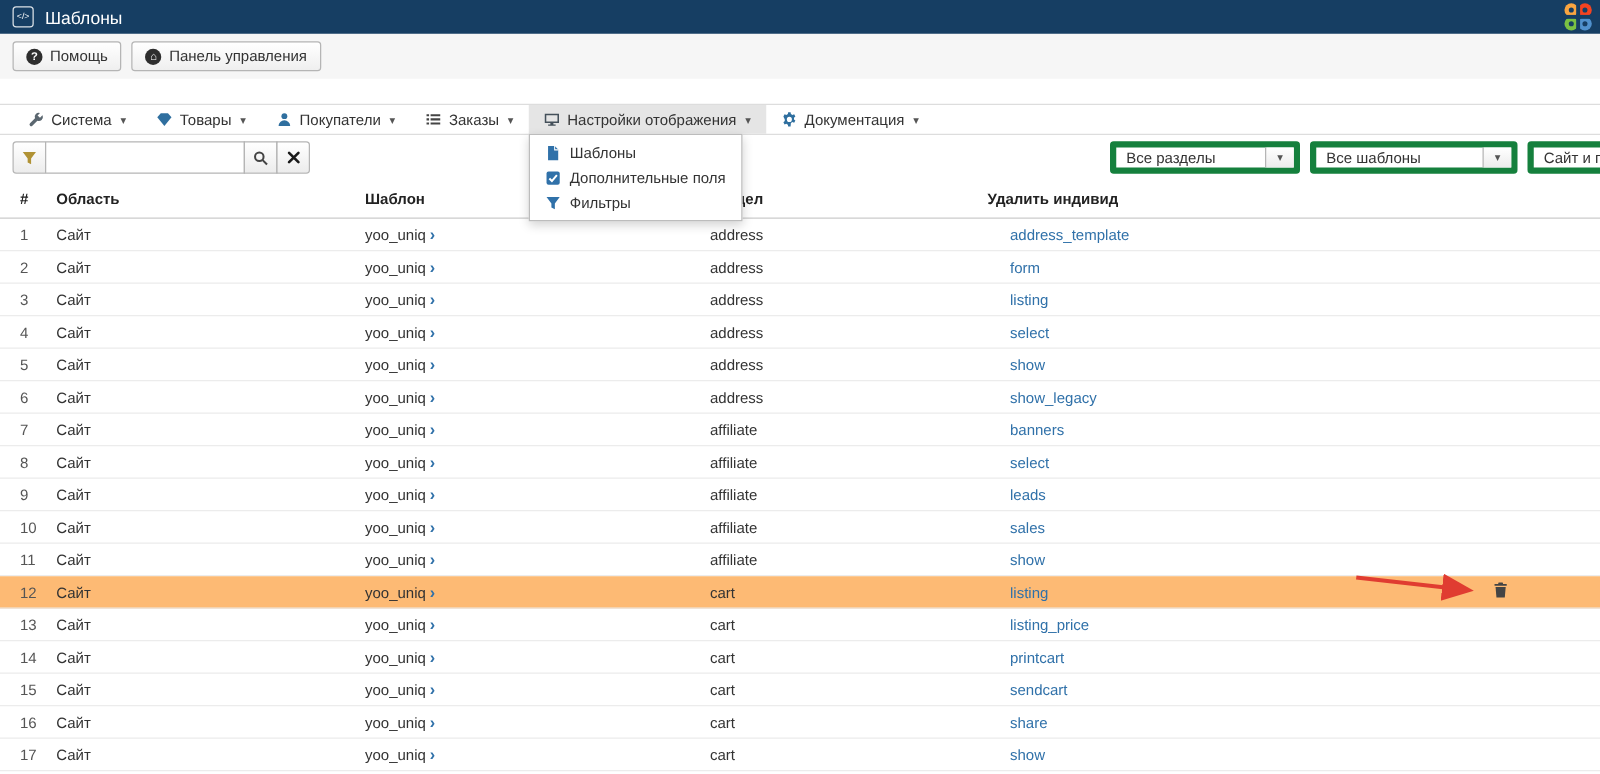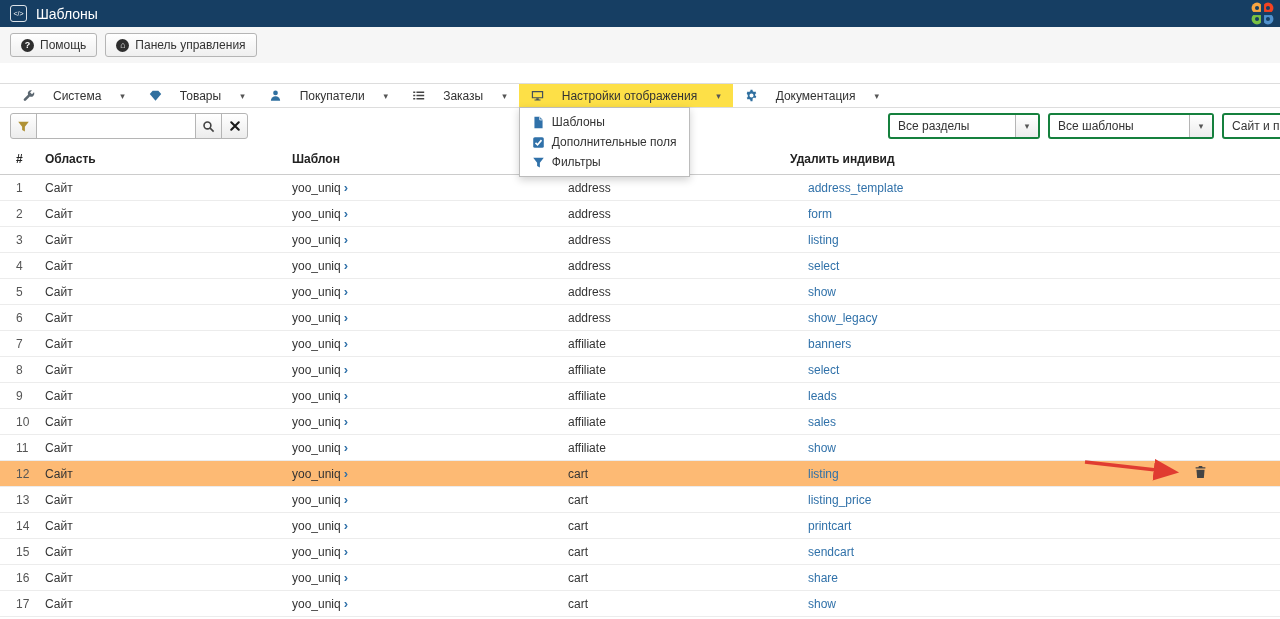--- a/index.html
+++ b/index.html
@@ -16,42 +16,42 @@
   
   .toolbar{height:36px;background:#f6f6f6;display:flex;align-items:center;gap:8px;padding:0 10px;}
   .tbtn{display:inline-flex;align-items:center;gap:6px;height:24px;padding:0 10px;
     background:linear-gradient(#ffffff,#efefef);border:1px solid #b5b5b5;border-radius:3px;
     font-size:12px;color:#333;cursor:pointer;}
   .circle-ic{width:13px;height:13px;border-radius:50%;background:#2e2e2e;color:#fff;
     font-size:9px;line-height:13px;text-align:center;font-weight:bold;flex:none;}
   
   .menu-bar{margin-top:20px;border-top:1px solid #ddd;border-bottom:1px solid #ddd;
     display:flex;align-items:stretch;padding-left:10px;height:23px;background:#fff;}
-  .menu-item{position:relative;display:flex;align-items:center;gap:18px;padding:0 12px;
+  .menu-item{position:relative;display:flex;align-items:center;gap:6px;padding:0 12px;
     font-size:12px;cursor:pointer;white-space:nowrap;justify-content:center;}
-  .menu-item.active{background:#fde047;}
+  .menu-item.active{background:#e5e5e5;}
   .caret{font-size:9px;color:#555;margin-left:1px;}
   .ic{display:inline-flex;width:13px;height:13px;flex:none;}
   .ic svg{display:block;}
   .dropdown{position:absolute;top:100%;left:0;min-width:152px;width:max-content;background:#fff;
     border:1px solid #bcbcbc;box-shadow:0 3px 8px rgba(0,0,0,.18);padding:4px 0;z-index:20;}
   .dd-item{display:flex;align-items:center;gap:7px;padding:3px 12px;font-size:12px;color:#333;
     cursor:pointer;white-space:nowrap;}
   
   .filter-row{position:relative;margin:4px 0 0 10px;height:28px;display:flex;align-items:center;}
   .search-group{display:flex;align-items:stretch;height:26px;}
   .fbtn{width:27px;display:flex;align-items:center;justify-content:center;
     background:linear-gradient(#fff,#ececec);border:1px solid #b5b5b5;cursor:pointer;box-sizing:border-box;}
   .fbtn.first{border-radius:3px 0 0 3px;}
   .fbtn.last{border-radius:0 3px 3px 0;}
   .fbtn+ .fbtn, .search-input + .fbtn{margin-left:-1px;}
   .search-input{width:160px;border:1px solid #b5b5b5;margin-left:-1px;padding:0 6px;font-size:12px;
     outline:none;box-sizing:border-box;background:#fff;font-family:"Liberation Sans",sans-serif;}
   .selects{position:absolute;left:878px;top:1px;display:flex;gap:8px;height:26px;}
-  .select-box{display:flex;align-items:stretch;background:#fff;border:2px solid #15803d;
+  .select-box{display:flex;align-items:stretch;background:#fff;border:5px solid #15803d;
     border-radius:3px;font-size:12px;box-sizing:border-box;cursor:pointer;}
   .select-box:nth-child(1){width:152px;}
   .select-box:nth-child(2){width:166px;}
   .select-box:nth-child(3){width:150px;}
   .sel-label{flex:1;display:flex;align-items:center;padding:0 8px;white-space:nowrap;overflow:hidden;}
   .sel-caret{width:22px;border-left:1px solid #b5b5b5;display:flex;align-items:center;
     justify-content:center;color:#555;font-size:9px;background:linear-gradient(#fff,#ececec);flex:none;}
   
   .table{margin-top:4px;font-size:12px;}
   .thead,.trow{display:grid;grid-template-columns:29px 247px 276px 222px 370px 1fr;

